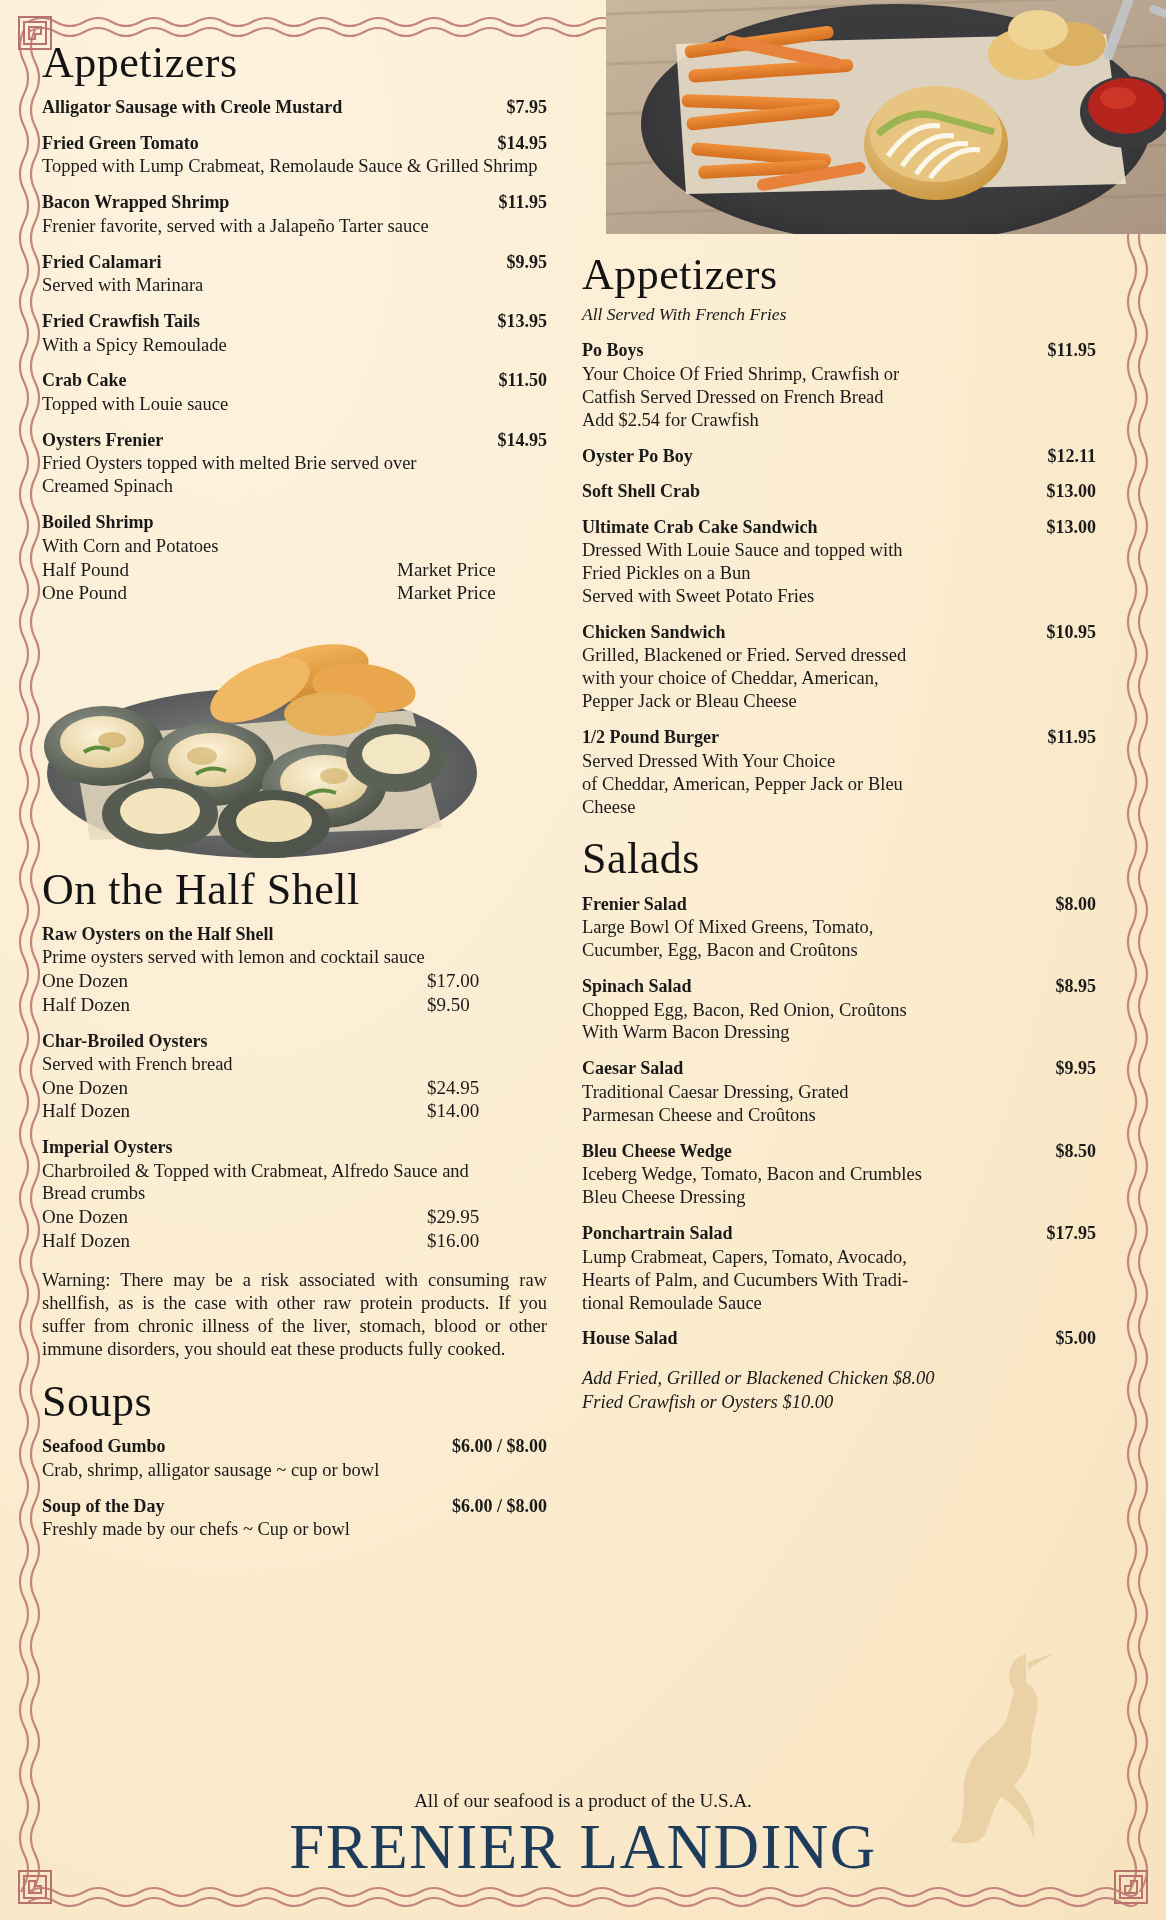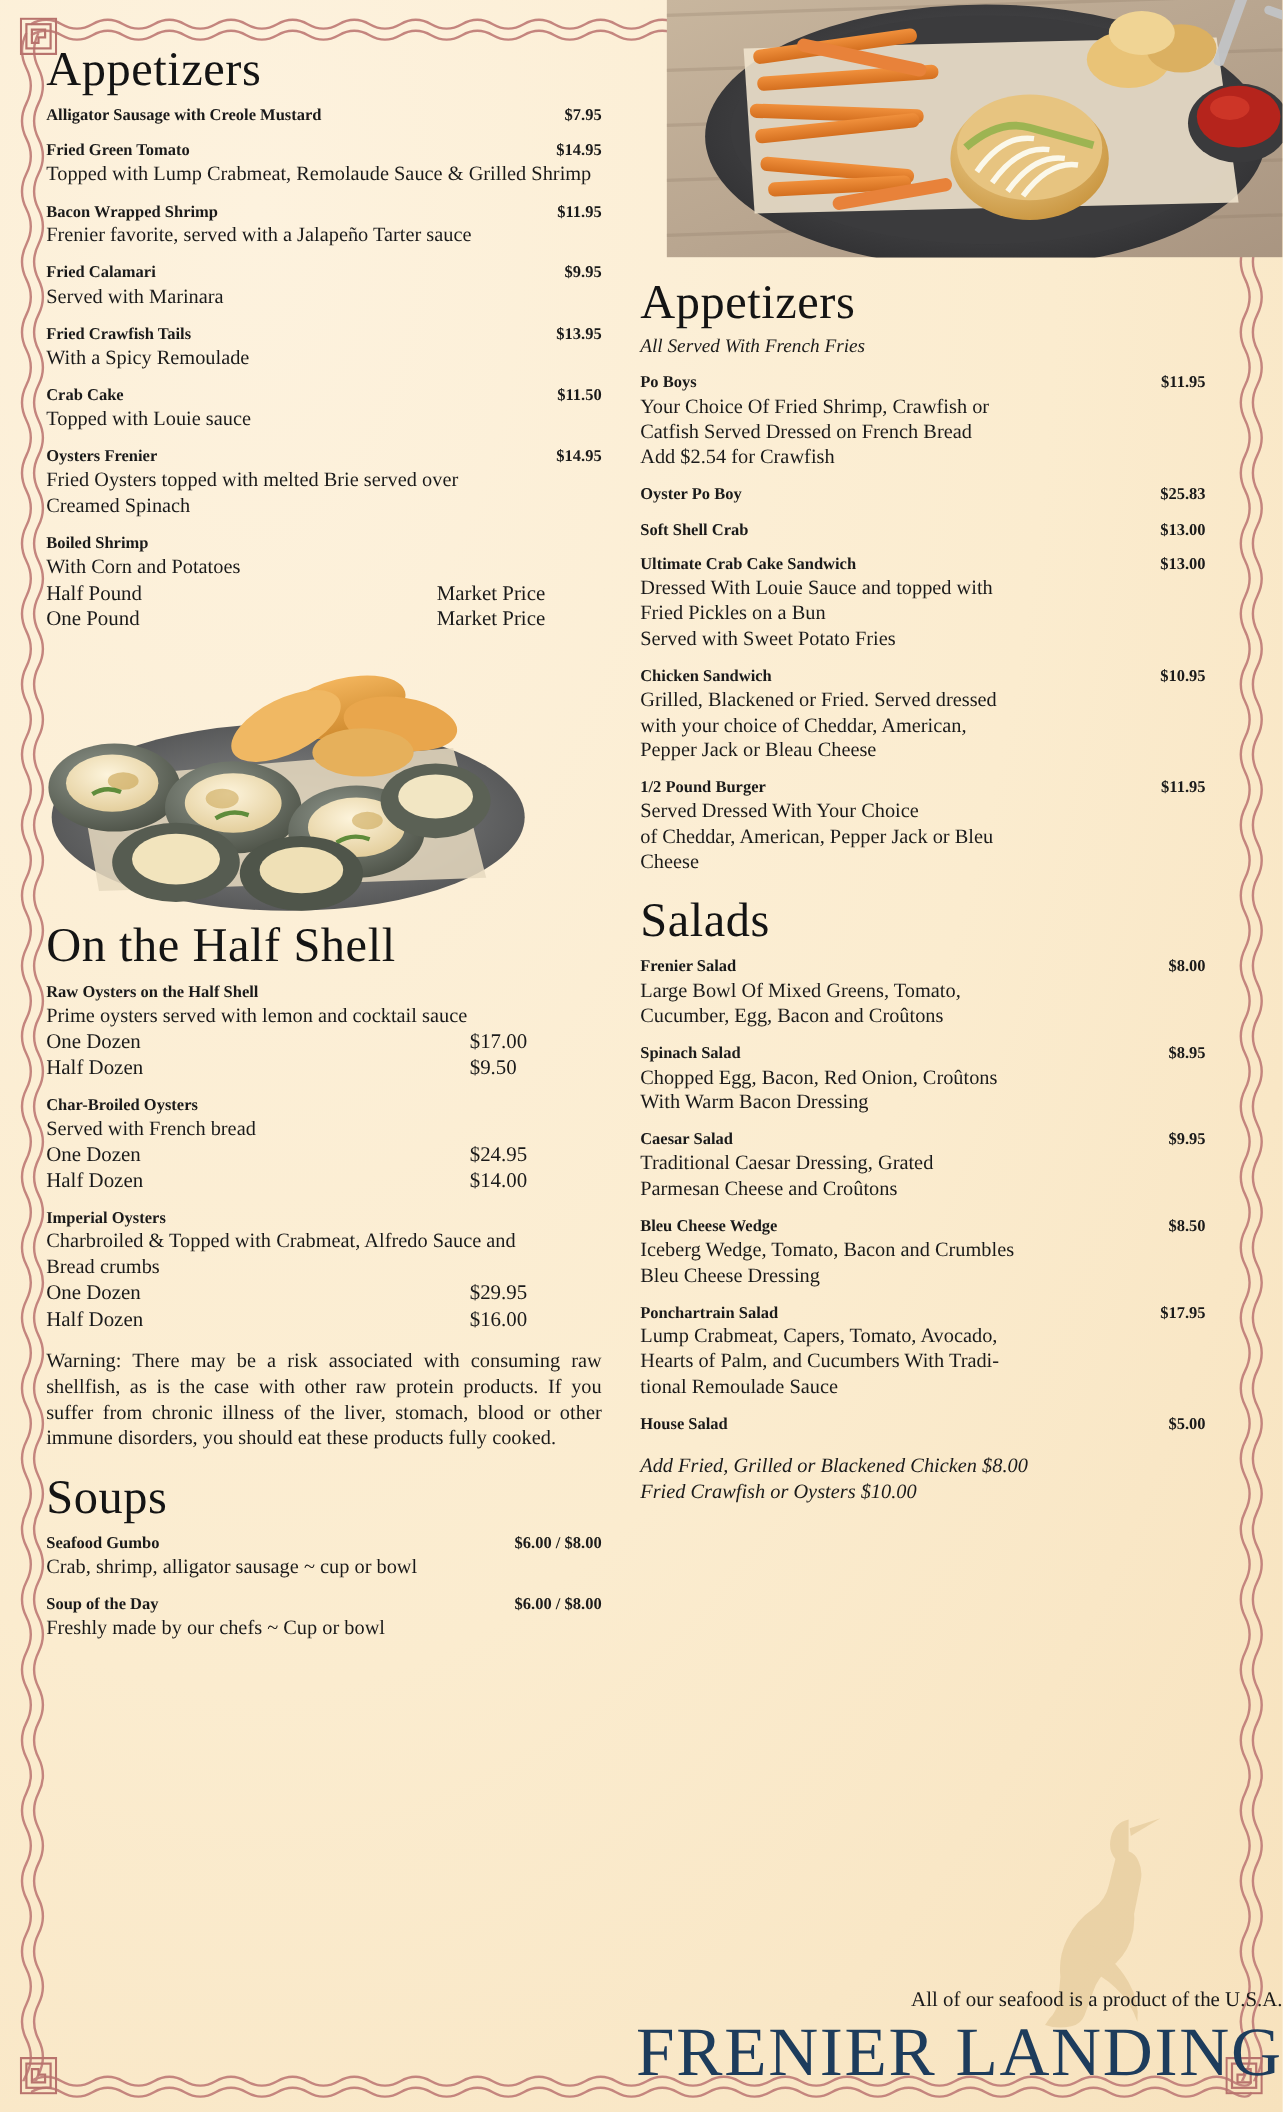--- a/index.html
+++ b/index.html
@@ -79,21 +79,21 @@
     margin: -4px 0 14px 0;
   }
 
   .item {
     margin-bottom: 13px;
   }
   .item-row {
     display: flex;
     align-items: baseline;
     font-weight: bold;
-    font-size: 15px;
+    font-size: 18px;
     line-height: 1.25;
   }
   .item-name {
     flex: 0 1 auto;
     padding-right: 10px;
   }
   .item-spacer { flex: 1 1 auto; }
   .item-price {
     flex: 0 0 auto;
     white-space: nowrap;
@@ -153,22 +153,22 @@
     width: 505px;
     height: 245px;
     margin: 6px 0 4px -30px;
   }
 
   
   .footer {
     position: absolute;
     left: 0;
     right: 0;
-    bottom: 22px;
-    text-align: right;
+    bottom: 40px;
+    text-align: center;
   }
   .footer-note {
     font-size: 19px;
     margin-bottom: 2px;
   }
   .brand {
     font-size: 63px;
     letter-spacing: 1.5px;
     color: #1d3c5c;
     font-family: "Liberation Serif", serif;
@@ -551,21 +551,21 @@
         </div>
         <div class="item-desc" style="white-space:pre-line">Your Choice Of Fried Shrimp, Crawfish or
 Catfish Served Dressed on French Bread
 Add $2.54 for Crawfish</div>
       </div>
 
       <div class="item">
         <div class="item-row">
           <span class="item-name">Oyster Po Boy</span>
           <span class="item-spacer"></span>
-          <span class="item-price">$25.83</span>
+          <span class="item-price">$12.11</span>
         </div>
       </div>
 
       <div class="item">
         <div class="item-row">
           <span class="item-name">Soft Shell Crab</span>
           <span class="item-spacer"></span>
           <span class="item-price">$13.00</span>
         </div>
       </div>

